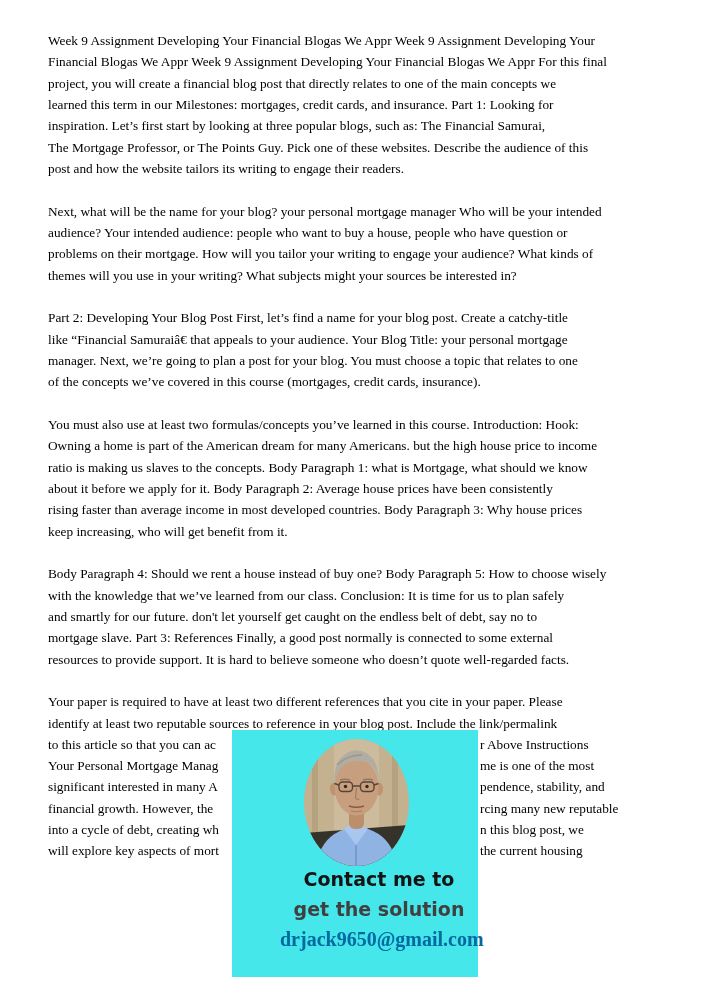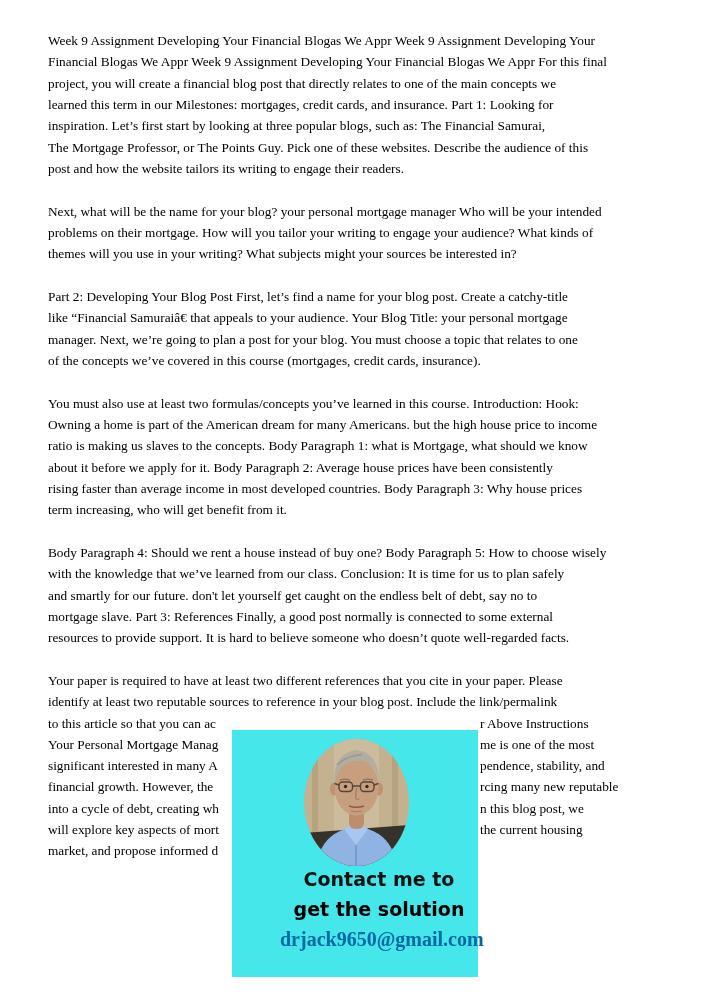--- a/index.html
+++ b/index.html
@@ -82,38 +82,39 @@
       <div class="line">Financial Blogas We Appr Week 9 Assignment Developing Your Financial Blogas We Appr For this final</div>
       <div class="line">project, you will create a financial blog post that directly relates to one of the main concepts we</div>
       <div class="line">learned this term in our Milestones: mortgages, credit cards, and insurance. Part 1: Looking for</div>
       <div class="line">inspiration. Let’s first start by looking at three popular blogs, such as: The Financial Samurai,</div>
       <div class="line">The Mortgage Professor, or The Points Guy. Pick one of these websites. Describe the audience of this</div>
       <div class="line">post and how the website tailors its writing to engage their readers.</div>
     </div>
 
     <div class="para">
       <div class="line">Next, what will be the name for your blog? your personal mortgage manager Who will be your intended</div>
+      <div class="line">audience? Your intended audience: people who want to buy a house, people who have question or</div>
       <div class="line">problems on their mortgage. How will you tailor your writing to engage your audience? What kinds of</div>
       <div class="line">themes will you use in your writing? What subjects might your sources be interested in?</div>
     </div>
 
     <div class="para">
       <div class="line">Part 2: Developing Your Blog Post First, let’s find a name for your blog post. Create a catchy-title</div>
       <div class="line">like “Financial Samuraiâ€ that appeals to your audience. Your Blog Title: your personal mortgage</div>
       <div class="line">manager. Next, we’re going to plan a post for your blog. You must choose a topic that relates to one</div>
       <div class="line">of the concepts we’ve covered in this course (mortgages, credit cards, insurance).</div>
     </div>
 
     <div class="para">
       <div class="line">You must also use at least two formulas/concepts you’ve learned in this course. Introduction: Hook:</div>
       <div class="line">Owning a home is part of the American dream for many Americans. but the high house price to income</div>
       <div class="line">ratio is making us slaves to the concepts. Body Paragraph 1: what is Mortgage, what should we know</div>
       <div class="line">about it before we apply for it. Body Paragraph 2: Average house prices have been consistently</div>
       <div class="line">rising faster than average income in most developed countries. Body Paragraph 3: Why house prices</div>
-      <div class="line">term increasing, who will get benefit from it.</div>
+      <div class="line">keep increasing, who will get benefit from it.</div>
     </div>
 
     <div class="para">
       <div class="line">Body Paragraph 4: Should we rent a house instead of buy one? Body Paragraph 5: How to choose wisely</div>
       <div class="line">with the knowledge that we’ve learned from our class. Conclusion: It is time for us to plan safely</div>
       <div class="line">and smartly for our future. don't let yourself get caught on the endless belt of debt, say no to</div>
       <div class="line">mortgage slave. Part 3: References Finally, a good post normally is connected to some external</div>
       <div class="line">resources to provide support. It is hard to believe someone who doesn’t quote well-regarded facts.</div>
     </div>
 
@@ -136,24 +137,20 @@
         <span class="frag-left">financial growth. However, the</span>
         <span class="frag-right">rcing many new reputable</span>
       </div>
       <div class="splitline">
         <span class="frag-left">into a cycle of debt, creating wh</span>
         <span class="frag-right">n this blog post, we</span>
       </div>
       <div class="splitline">
         <span class="frag-left">will explore key aspects of mort</span>
         <span class="frag-right">the current housing</span>
-      </div>
-      <div class="splitline">
-        <span class="frag-left">market, and propose informed d</span>
-        <span class="frag-right"></span>
       </div>
     </div>
 
   </div>
 
   <div class="promo" id="promo-box" style="background: rgb(70, 231, 235);">
     <div class="portrait">
       <svg viewBox="0 0 105 127" aria-hidden="true">
 
         <rect x="0" y="0" width="105" height="127" fill="#c3b190"></rect>
@@ -192,18 +189,18 @@
         <circle cx="63" cy="47.5" r="1.7" fill="#33261d"></circle>
 
         <path d="M52.5,49 L51.5,59 Q52.5,61 55.5,60" stroke="#a87c5d" stroke-width="1.3" fill="none"></path>
 
         <path d="M45,67 Q52.5,69.5 60,67" stroke="#8a5a46" stroke-width="1.6" fill="none"></path>
         <path d="M47,72 Q52.5,73.5 58,72" stroke="#a87c5d" stroke-width="1" fill="none"></path>
       </svg>
     </div>
     <div class="promo-text">
       <div class="promo-headline" style="color: rgb(20, 20, 20);">Contact me to</div>
-      <div class="promo-headline" style="color: #000000;">get the solution</div>
+      <div class="promo-headline" style="color: #404040;">get the solution</div>
       <div class="promo-email">drjack9650@gmail.com</div>
     </div>
   </div>
 
 </div>
 
 </body></html>

